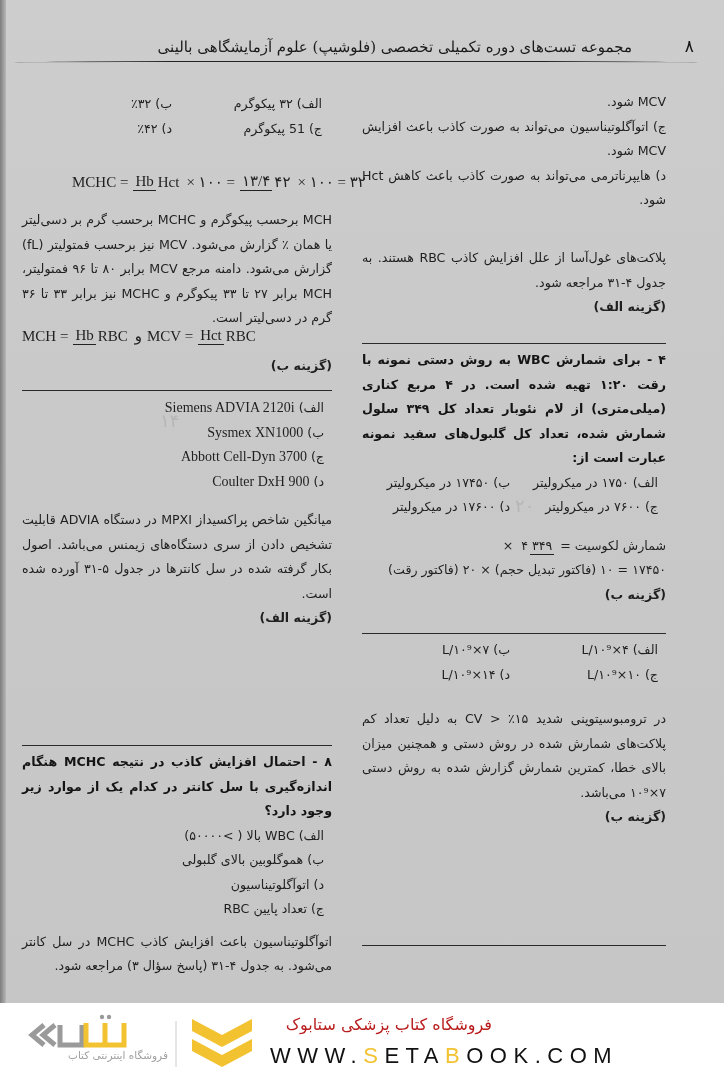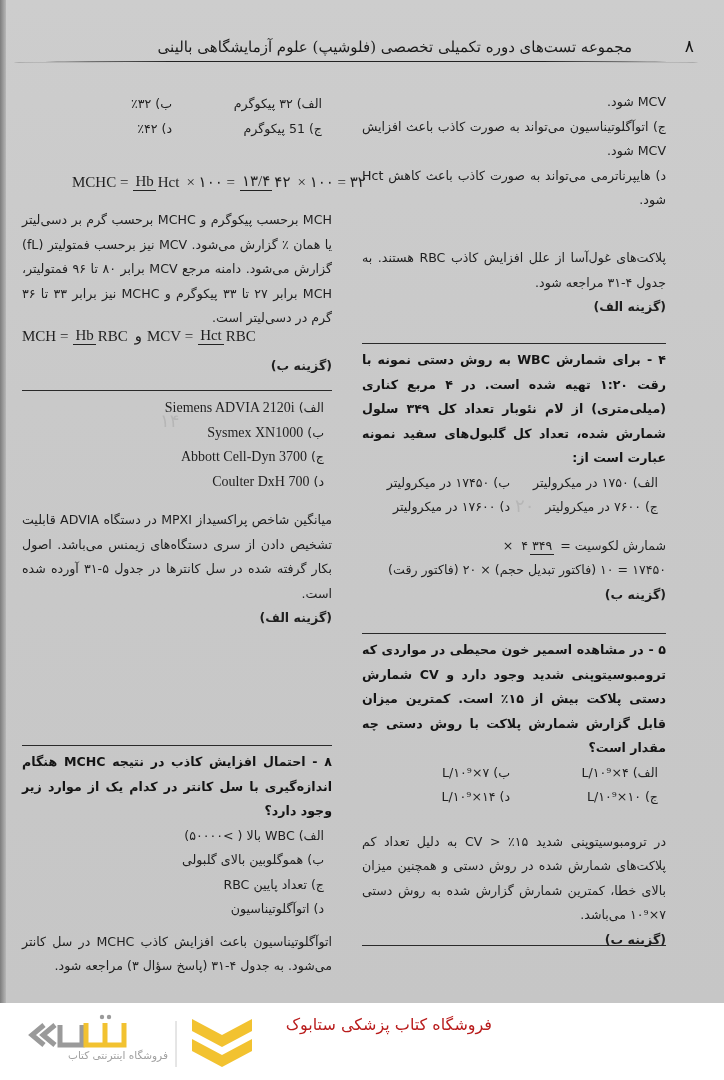--- a/index.html
+++ b/index.html
@@ -123,21 +123,20 @@
         </span>
         <span>×</span>
       </div>
       <div>۱۷۴۵۰ = ۱۰ (فاکتور تبدیل حجم) × ۲۰ (فاکتور رقت)</div>
       <div class="answer">(گزینه ب)</div>
     </div>
 
     <div class="rule" style="top:535px;"></div>
 
     <div class="blk" style="top:540px;">
-      <div class="q">۵ - در مشاهده اسمیر خون محیطی در مواردی که ترومبوسیتوپنی شدید وجود دارد و CV شمارش دستی پلاکت بیش از ۱۵٪ است. کمترین میزان قابل گزارش شمارش پلاکت با روش دستی چه مقدار است؟</div>
       <div class="opt-grid">
         <span class="opt">الف) ۴×۱۰⁹/L</span>
         <span class="opt">ب) ۷×۱۰⁹/L</span>
         <span class="opt">ج) ۱۰×۱۰⁹/L</span>
         <span class="opt">د) ۱۴×۱۰⁹/L</span>
       </div>
       <div style="margin-top:20px;">در ترومبوسیتوپنی شدید ۱۵٪ &lt; CV به دلیل تعداد کم پلاکت‌های شمارش شده در روش دستی و همچنین میزان بالای خطا، کمترین شمارش گزارش شده به روش دستی ۷×۱۰⁹ می‌باشد.</div>
       <div class="answer">(گزینه ب)</div>
     </div>
 
@@ -194,35 +193,35 @@
     </div>
     <div class="blk answer" style="top:256px;">(گزینه ب)</div>
 
     <div class="rule" style="top:292px;"></div>
 
     <div class="blk" style="top:298px;">
       <div class="opt-list">
         <div><span>الف)</span> <span class="ltr">Siemens ADVIA 2120i</span></div>
         <div><span>ب)</span> <span class="ltr">Sysmex XN1000</span></div>
         <div><span>ج)</span> <span class="ltr">Abbott Cell-Dyn 3700</span></div>
-        <div><span>د)</span> <span class="ltr">Coulter DxH 700</span></div>
+        <div><span>د)</span> <span class="ltr">Coulter DxH 900</span></div>
       </div>
       <div style="margin-top:14px;">میانگین شاخص پراکسیداز MPXI در دستگاه ADVIA قابلیت تشخیص دادن از سری دستگاه‌های زیمنس می‌باشد. اصول بکار گرفته شده در سل کانترها در جدول ۵-۳۱ آورده شده است.</div>
       <div class="answer">(گزینه الف)</div>
     </div>
 
     <div class="rule" style="top:647px;"></div>
 
     <div class="blk" style="top:652px;">
       <div class="q">۸ - احتمال افزایش کاذب در نتیجه MCHC هنگام اندازه‌گیری با سل کانتر در کدام یک از موارد زیر وجود دارد؟</div>
       <div class="opt-list">
         <div>الف) WBC بالا ( &gt;۵۰۰۰۰)</div>
         <div>ب) هموگلوبین بالای گلبولی</div>
+        <div>د) اتوآگلوتیناسیون</div>
         <div>ج) تعداد پایین RBC</div>
-        <div>د) اتوآگلوتیناسیون</div>
       </div>
       <div style="margin-top:8px;">اتوآگلوتیناسیون باعث افزایش کاذب MCHC در سل کانتر می‌شود. به جدول ۴-۳۱ (پاسخ سؤال ۳) مراجعه شود.</div>
     </div>
   </div>
 </div>
 
 <div class="footer">
   <div class="logo">
     <svg width="260" height="64" viewBox="0 0 260 64">
 
@@ -237,13 +236,16 @@
 
       <line x1="152" y1="10" x2="152" y2="56" stroke="#cccccc" stroke-width="1"></line>
 
       <path d="M168 8 L198 24 L228 8 L228 20 L198 36 L168 20 Z" fill="#f2c230"></path>
       <path d="M168 28 L198 44 L228 28 L228 40 L198 56 L168 40 Z" fill="#f2c230"></path>
     </svg>
   </div>
   <div class="logo-sub">فروشگاه اینترنتی کتاب</div>
 
   <div class="store-name">فروشگاه کتاب پزشکی ستابوک</div>
+  <div class="store-url">
+    <span>WWW.</span><span class="hl">S</span><span>ETA</span><span class="hl">B</span><span>OOK.COM</span>
+  </div>
 </div>
 
 </body></html>

